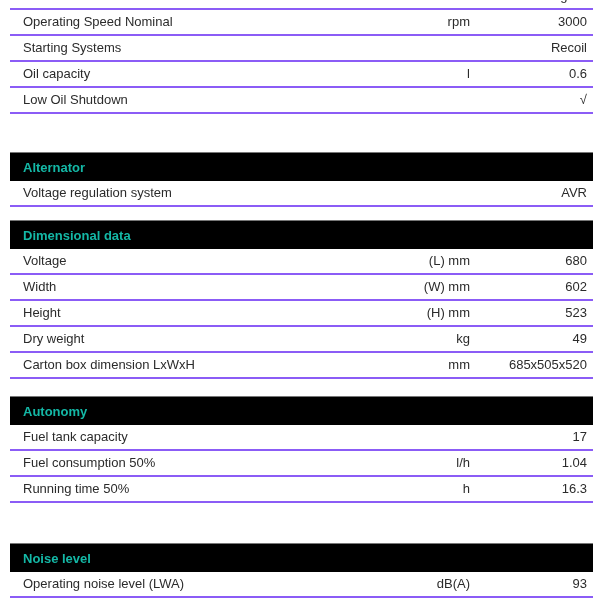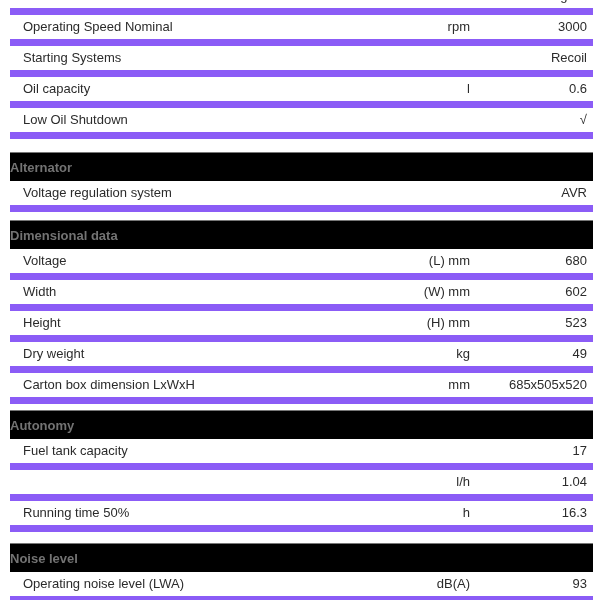--- a/index.html
+++ b/index.html
@@ -18,21 +18,21 @@
       height: 600px;
     }
     .table {
       position: absolute;
       left: 10px;
       width: 583px;
     }
     .row {
       position: relative;
       height: 24px;
-      border-bottom: 7px solid #8b5cf6;
+      border-bottom: 2px solid #8b5cf6;
       font-size: 13px;
       line-height: 24px;
       box-sizing: content-box;
       text-decoration: underline;
     }
     .row .label {
       position: absolute;
       left: 13px;
       top: 0;
       white-space: nowrap;
@@ -47,24 +47,25 @@
     .row .value {
       position: absolute;
       right: 6px;
       top: 0;
       white-space: nowrap;
       text-align: center;
     }
     .header {
       height: 29px;
       background: #000000;
-      color: #737373;
+      color: #14b8a6;
       font-weight: bold;
       font-size: 13px;
       line-height: 29px;
+      padding-left: 13px;
       border-top: 1px solid #777;
       box-sizing: border-box;
     }
   </style>
 </head>
 <body>
 
 <div class="page">
 
   <div class="table" style="top:-16px;">
@@ -125,28 +126,29 @@
       <span class="unit">kg</span>
       <span class="value">49</span>
     </div>
     <div class="row">
       <span class="label">Carton box dimension LxWxH</span>
       <span class="unit">mm</span>
       <span class="value">685x505x520</span>
     </div>
   </div>
 
-  <div class="table" style="top:410px;">
+  <div class="table" style="top:396px;">
     <div class="header">Autonomy</div>
     <div class="row">
       <span class="label">Fuel tank capacity</span>
       <span class="unit"></span>
       <span class="value">17</span>
     </div>
     <div class="row">
+      <span class="label">Fuel consumption 50%</span>
       <span class="unit">l/h</span>
       <span class="value">1.04</span>
     </div>
     <div class="row">
       <span class="label">Running time 50%</span>
       <span class="unit">h</span>
       <span class="value">16.3</span>
     </div>
   </div>
 

